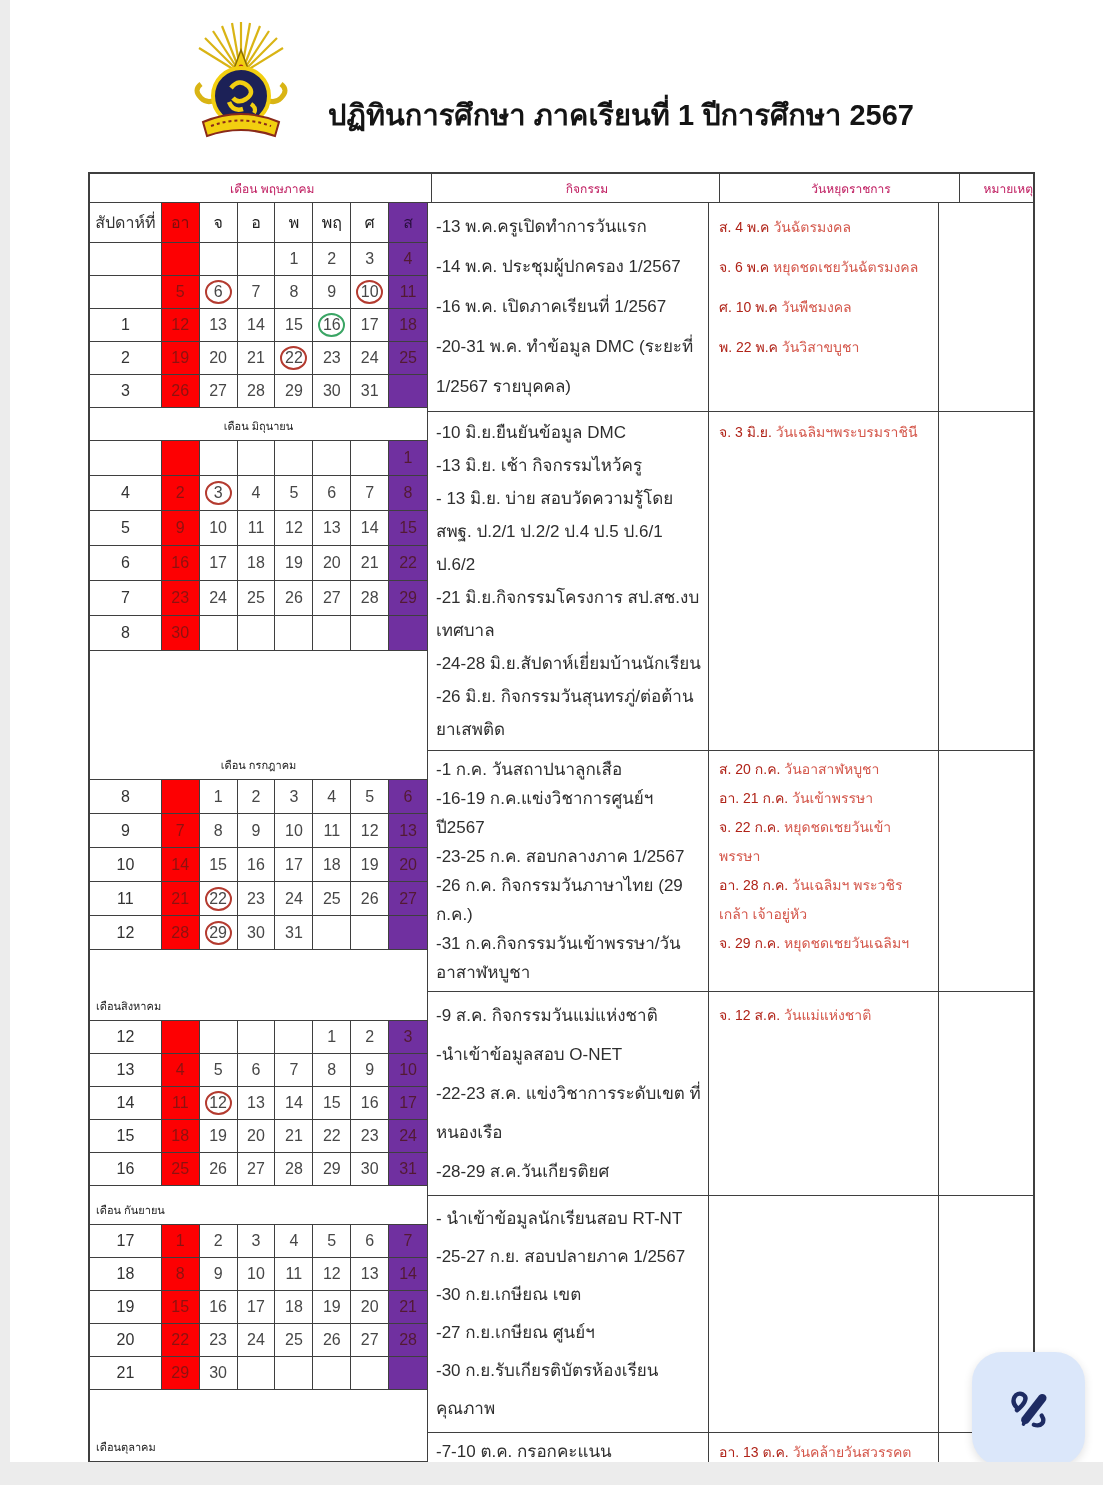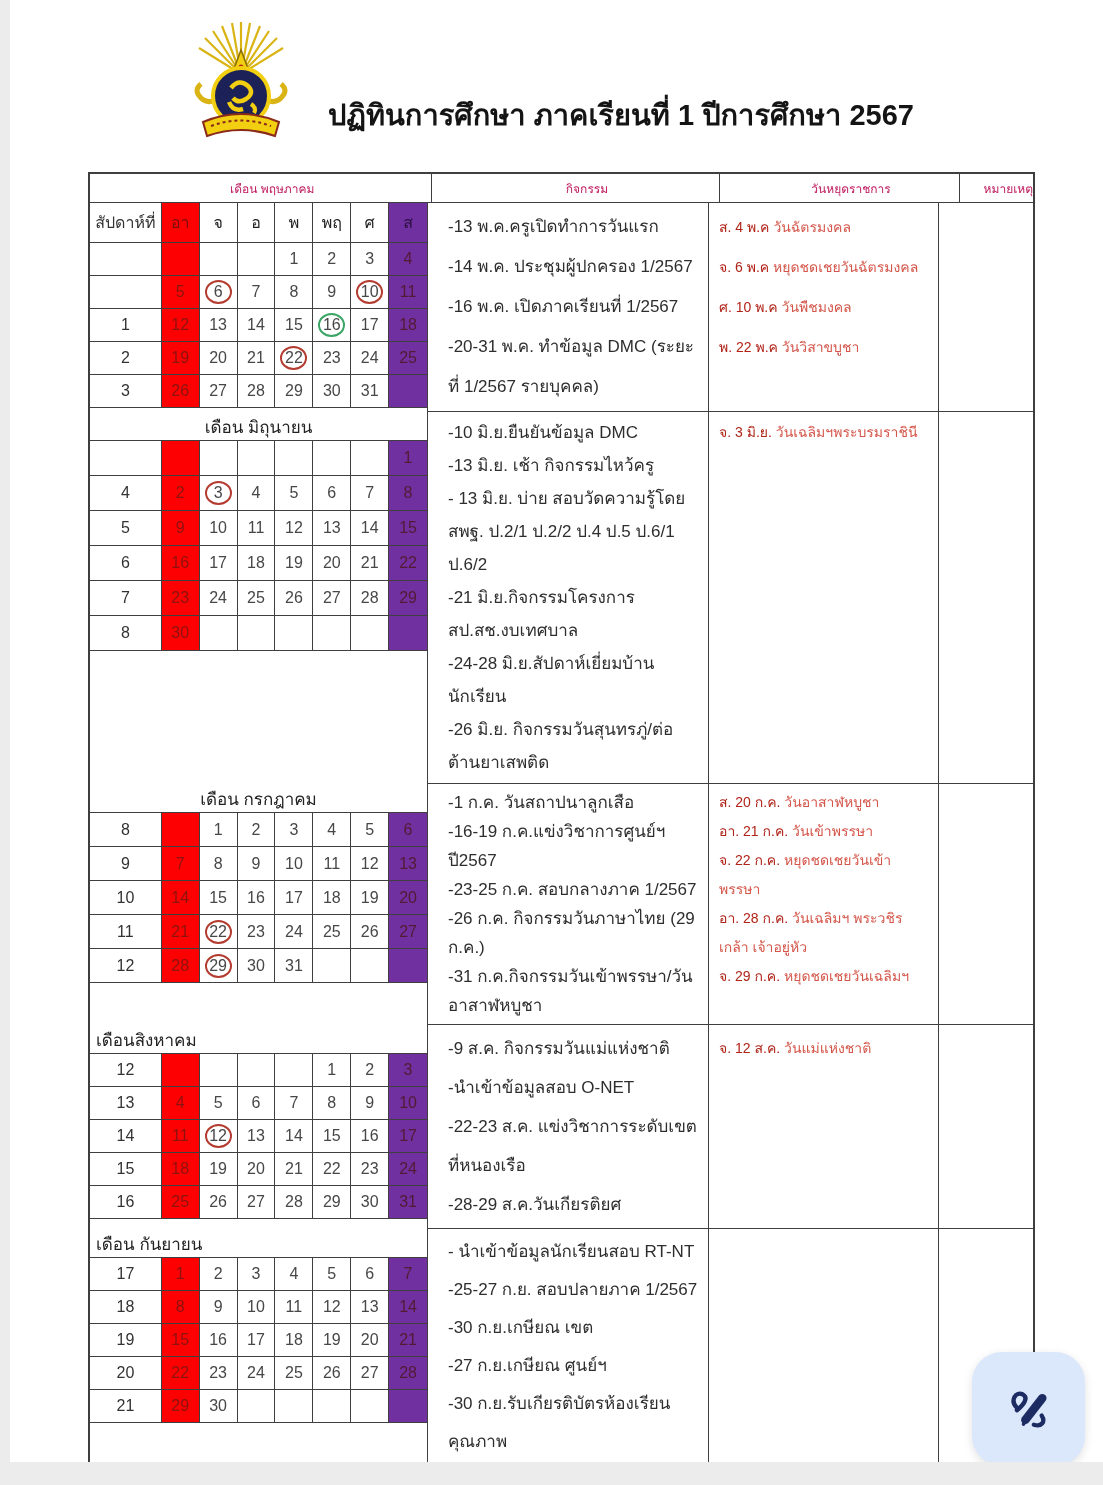--- a/index.html
+++ b/index.html
@@ -13,35 +13,35 @@
   .thead{display:flex;border-bottom:1px solid #3f3f3f;height:29px;}
   .thead>div{display:flex;align-items:center;justify-content:center;font-size:12px;color:#be185d;border-right:1px solid #3f3f3f;margin-left:24px;}
   .thead>div:last-child{border-right:none;}
   .th-month{width:338px;}
   .th-act{width:281px;}
   .th-hol{width:230px;}
   .th-note{flex:1;}
 
   .sec{display:flex;align-items:stretch;}
   .calblock{width:338px;border-right:1px solid #3f3f3f;display:flex;flex-direction:column;}
-  .mhead{height:29px;border-bottom:1px solid #3f3f3f;display:flex;align-items:center;padding-left:6px;font-size:17px;color:#222;}
+  .mhead{height:29px;border-bottom:1px solid #3f3f3f;display:flex;align-items:center;padding-left:6px;font-size:11px;color:#222;}
   .mhead.center{justify-content:center;padding-left:0;}
   .drow{display:flex;border-bottom:1px solid #3f3f3f;height:33px;}
   .wcell{width:72px;border-right:1px solid #3f3f3f;display:flex;align-items:center;justify-content:center;font-size:16px;color:#333;}
   .dcell{width:38px;border-right:1px solid #3f3f3f;display:flex;align-items:center;justify-content:center;font-size:16px;color:#474747;}
   .dcell:last-child{border-right:none;}
   .dcell.sun{background:#fd0002;color:#8c1210;}
   .dcell.sat{background:#7030a0;color:#531a33;}
   .dhead .dcell{color:#222;}
   .dhead .dcell.sun{color:#7d0d0d;}
   .dhead .dcell.sat{color:#2a1040;}
   .circ{display:inline-flex;align-items:center;justify-content:center;min-width:27px;height:24px;border:2px solid #b43b30;border-radius:50%;}
   .circ.green{border-color:#3aa564;}
 
-  .acts{width:281px;border-right:1px solid #3f3f3f;border-bottom:1px solid #3f3f3f;padding:4px 6px 4px 20px;font-size:17px;color:#2e2e2e;}
+  .acts{width:281px;border-right:1px solid #3f3f3f;border-bottom:1px solid #3f3f3f;padding:4px 6px 4px 8px;font-size:17px;color:#2e2e2e;}
   .holi{width:230px;border-right:1px solid #3f3f3f;border-bottom:1px solid #3f3f3f;padding:4px 6px 4px 10px;font-size:14px;}
   .notes{flex:1;border-bottom:1px solid #3f3f3f;}
   .sec:last-child .acts,.sec:last-child .holi,.sec:last-child .notes{border-bottom:none;}
   .sec:last-child .drow:last-child{border-bottom:none;}
 
   .month-0 .drow{height:33px;} .month-0 .drow.dhead{height:40px;}
   .month-0 .aline,.month-0 .hline{line-height:40px;}
   .month-1 .drow{height:35px;} .month-1 .aline,.month-1 .hline{line-height:33px;}
   .month-2 .drow{height:34px;} .month-2 .aline,.month-2 .hline{line-height:29px;}
   .month-3 .drow{height:33px;} .month-3 .aline,.month-3 .hline{line-height:39px;}

